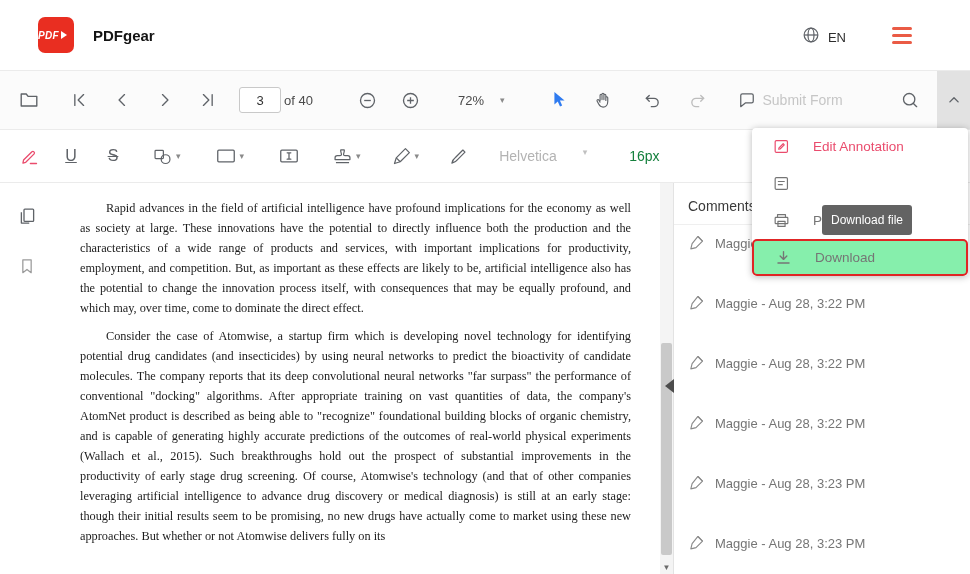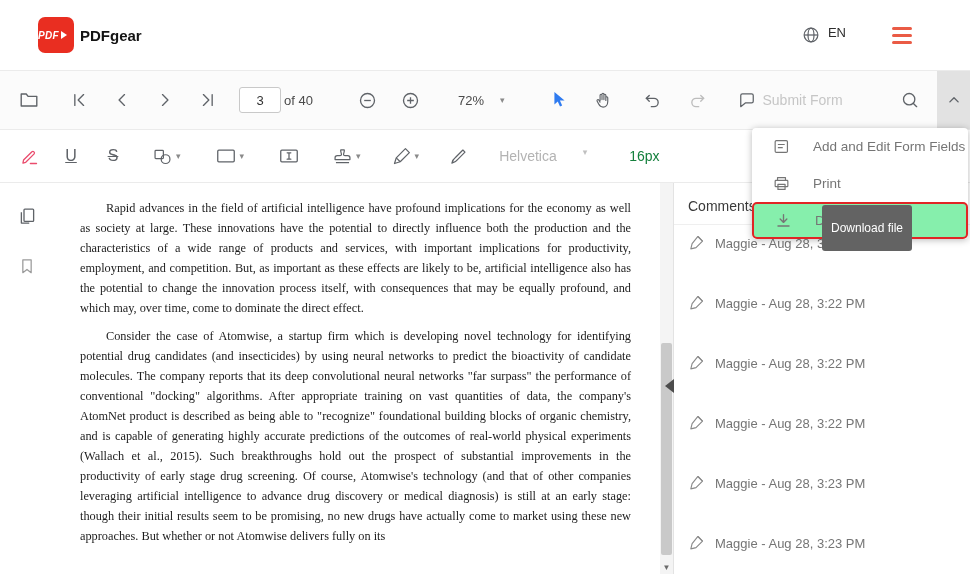--- a/index.html
+++ b/index.html
@@ -8,23 +8,23 @@
   button{background:none;border:none;cursor:pointer;font-family:inherit;padding:0}
   svg{display:block}
   .icon{display:inline-flex;color:#5f6368}
 
   
   .app-header{height:70px;display:flex;align-items:center;padding:0 58px 0 38px;background:#fff}
   .logo{width:36px;height:36px;border-radius:7px;background:var(--brand-red,#e92e21);
     display:flex;align-items:center;gap:2px}
   .logo span{color:#fff;font-weight:bold;font-style:italic;font-size:10px;letter-spacing:.3px}
   .logo i{width:0;height:0;border-left:6px solid #fff;border-top:4px solid transparent;border-bottom:4px solid transparent}
-  .app-title{font-size:15px;font-weight:bold;color:#141414;margin-left:6px}
+  .app-title{font-size:15px;font-weight:bold;color:#141414;margin-left:19px}
   .header-spacer{flex:1}
-  .lang{display:flex;align-items:flex-start;gap:7px;font-size:13px;color:#2d2d2d}
+  .lang{display:flex;align-items:flex-end;gap:7px;font-size:13px;color:#2d2d2d}
   .hamburger{margin-left:46px;display:flex;flex-direction:column;gap:4px}
   .hamburger b{display:block;width:20px;height:3px;border-radius:2px;background:var(--menu-red,#ea5b45)}
 
   
   .toolbar1{height:60px;display:flex;align-items:center;background:#fbfbfb;
     border-top:1px solid #ebebeb;border-bottom:1px solid #ebebeb;position:relative;z-index:5}
   .tbtn{width:30px;height:30px;display:flex;align-items:center;justify-content:center;color:#5f6368;border-radius:4px}
   .navgrp{display:flex;align-items:center;gap:13px;margin-left:20px}
   .page-input{width:42px;height:26px;border:1px solid #c9c9c9;border-radius:3px;text-align:center;
     font-size:13px;color:#333;background:#fff;margin-left:16px;font-family:inherit}
@@ -71,21 +71,21 @@
 
   
   .context-menu{position:absolute;top:128px;left:752px;width:216px;background:#fff;border-radius:4px;
     box-shadow:0 1px 7px rgba(0,0,0,.28);z-index:40}
   .menu-item{height:37px;display:flex;align-items:center;gap:22px;padding-left:20px;
     font-size:13.5px;color:#757575;width:100%;text-align:left}
   .menu-item .icon{color:#757575}
   .menu-item.accent,.menu-item.accent .icon{color:var(--accent-pink,#ea4c6d)}
   .menu-item.highlighted{background:#86efac;border:2px solid var(--highlight-red,#e02525);border-radius:5px}
   .tooltip{position:absolute;top:77px;left:70px;background:var(--tooltip-bg,#636363);color:#fff;
-    font-size:12px;padding:16px 9px;border-radius:3px;white-space:nowrap;z-index:45}
+    font-size:12px;padding:8px 9px;border-radius:3px;white-space:nowrap;z-index:45}
 </style>
 </head>
 <body>
 
 <header class="app-header">
   <div class="logo">
     <span>PDF</span>
       <i></i>
   </div>
   <span class="app-title">PDFgear</span>
@@ -411,29 +411,37 @@
               <path d="M14 3.5l6.5 6.5"></path>
             </svg>
           </span>
           <span class="comment-text">Maggie - Aug 28, 3:23 PM</span>
         </li>
       </ul>
   </aside>
 </div>
 
 <div class="context-menu">
+  <button class="menu-item accent">
+    <span class="icon">
+      <svg width="19" height="19" viewBox="0 0 24 24" fill="none" stroke="currentColor" stroke-width="1.5" stroke-linejoin="round">
+        <rect x="4" y="4.5" width="15.5" height="15" rx="1.5"></rect>
+          <path d="M8.5 15.5l1.7-.3 5.3-5.3-1.4-1.4-5.3 5.3z"></path>
+      </svg>
+    </span>
+    <span>Edit Annotation</span>
+  </button>
 
   <button class="menu-item">
     <span class="icon">
       <svg width="19" height="19" viewBox="0 0 24 24" fill="none" stroke="currentColor" stroke-width="1.5" stroke-linecap="round" stroke-linejoin="round">
         <rect x="4" y="4.5" width="15.5" height="15" rx="1.5"></rect>
           <path d="M8 9.5h7.5M8 13.5h5"></path>
       </svg>
     </span>
-    <span>Add and Edit Form Fields</span>
   </button>
 
   <button class="menu-item">
     <span class="icon">
       <svg width="19" height="19" viewBox="0 0 24 24" fill="none" stroke="currentColor" stroke-width="1.5" stroke-linejoin="round">
         <path d="M7 8V4.5h10V8"></path>
           <rect x="4" y="8" width="16" height="8" rx="1"></rect>
           <rect x="7.5" y="13" width="9" height="6.5"></rect>
       </svg>
     </span>

